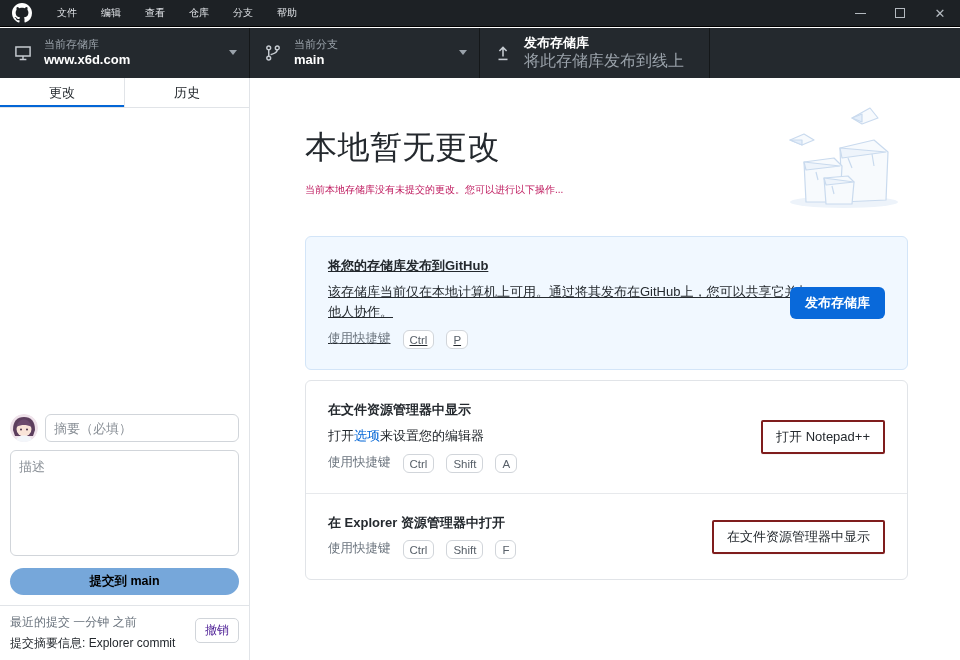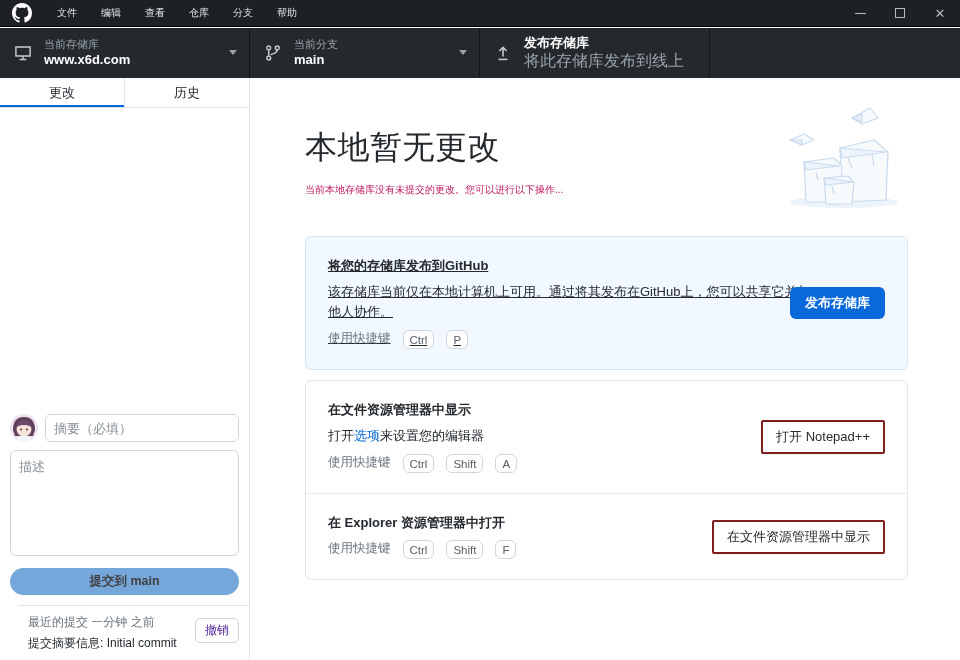--- a/index.html
+++ b/index.html
@@ -40,22 +40,22 @@
   .checkbox { position:absolute; left:10px; width:13px; height:13px; border-radius:2px; background:#dfe2e6; display:flex; align-items:center; justify-content:center; }
   .checkbox svg { width:9px; height:9px; color:#9aa0a6; }
   .files-label { width:100%; text-align:center; font-size:12.5px; color:#24292e; }
   .sidebar-spacer { flex:1; }
   .commit-form { flex:none; padding:8px 10px 10px 10px; }
   .summary-row { display:flex; align-items:center; gap:7px; }
   .avatar { width:28px; height:28px; border-radius:50%; overflow:hidden; flex:none; }
   .summary-input { flex:1; height:28px; border:1px solid #d1d5da; border-radius:6px; padding:0 8px; font-size:13px; font-family:inherit; color:#4d7c0f; outline:none; }
   .summary-input::placeholder, .desc-input::placeholder { color:#8a9097; }
   .desc-input { width:100%; height:106px; margin-top:8px; border:1px solid #d1d5da; border-radius:6px; padding:7px 8px; font-size:13px; font-family:inherit; resize:none; outline:none; }
-  .commit-btn { width:100%; height:27px; margin-top:9px; border:none; border-radius:14px; background:#76a7da; color:#404040; font-weight:bold; font-size:12.5px; font-family:inherit; cursor:default; }
-  .commit-footer { flex:none; border-top:1px solid #e1e4e8; padding:8px 10px; position:relative;margin-left:18px; }
+  .commit-btn { width:100%; height:27px; margin-top:9px; border:none; border-radius:14px; background:#76a7da; color:#000000; font-weight:bold; font-size:12.5px; font-family:inherit; cursor:default; }
+  .commit-footer { flex:none; border-top:1px solid #e1e4e8; padding:8px 10px; position:relative; }
   .footer-line1 { font-size:12px; color:#6a737d; }
   .footer-line2 { font-size:12px; color:#24292e; margin-top:4px; }
   .undo-btn { position:absolute; right:10px; top:12px; background:#fff; border:1px solid #d1d5da; border-radius:5px; font-size:12px; font-family:inherit; color:#4c1d95; padding:3px 9px; cursor:pointer; }
 
   
   .main { position:absolute; top:78px; left:250px; right:0; bottom:0; background:#fff; overflow:hidden; }
   .blank-illustration { position:absolute; top:22px; right:48px; width:130px; height:110px; }
   .main-inner { padding:48px 52px 0 55px; }
   .page-title { font-size:32px; font-weight:300; color:#24292e; letter-spacing:0.5px; }
   .page-subtitle { margin-top:13px; font-size:10px; color:#be185d; }
@@ -166,21 +166,21 @@
         <input class="summary-input" placeholder="摘要（必填）" style="">
       </div>
       <textarea class="desc-input" placeholder="描述" style=""></textarea>
       <button class="commit-btn">提交到 main</button>
     </div>
 
     <div class="commit-footer">
       <div class="footer-line1">最近的提交 一分钟 之前</div>
       <div class="footer-line2">
         <span>提交摘要信息:</span>
-        <span>Initial commit</span>
+        <span>Explorer commit</span>
       </div>
       <button class="undo-btn">撤销</button>
     </div>
   </div>
 
   <div class="main">
     <svg class="blank-illustration" viewBox="0 0 130 110">
       <ellipse cx="62" cy="102" rx="54" ry="6" fill="#edf3fa"></ellipse>
       <g fill="#f7fafd" stroke="#c9daee" stroke-width="1.2" stroke-linejoin="round">
         <path d="M70 18 88 8l8 10-16 6z"></path>

